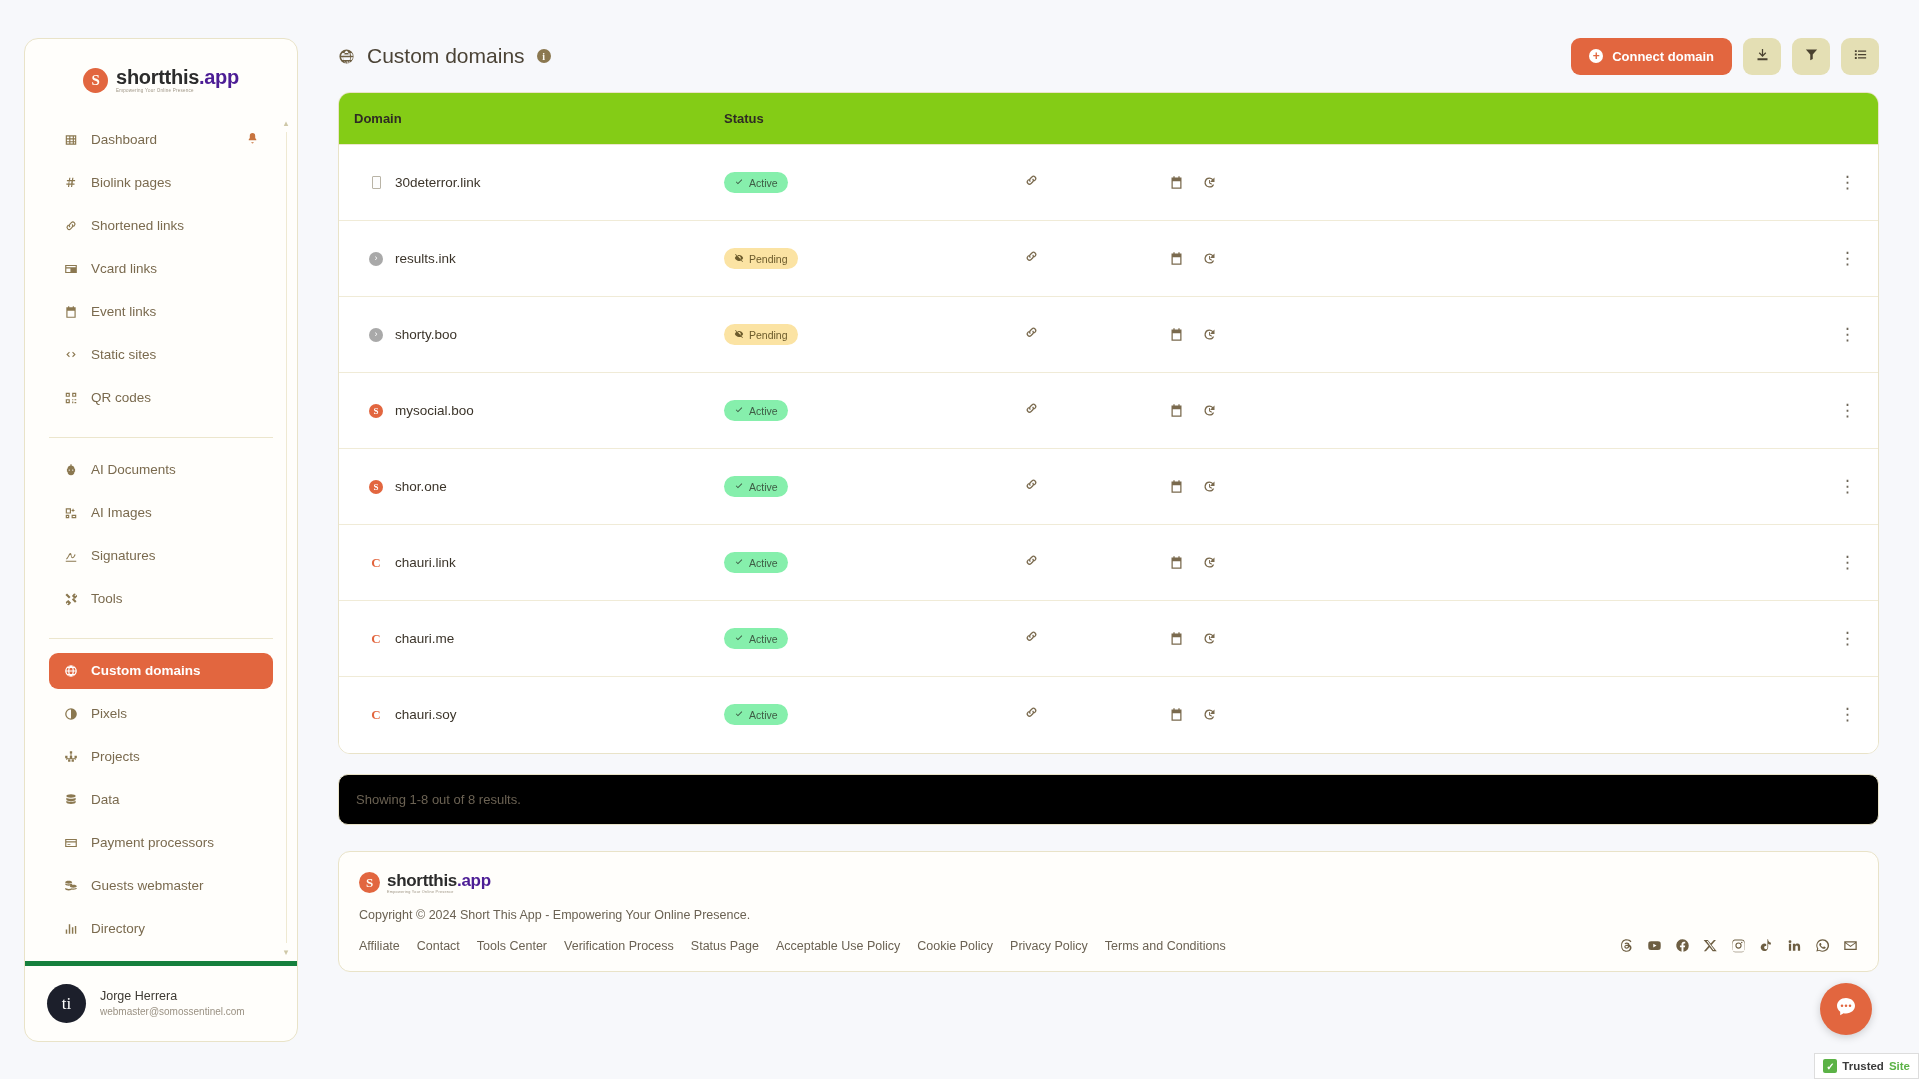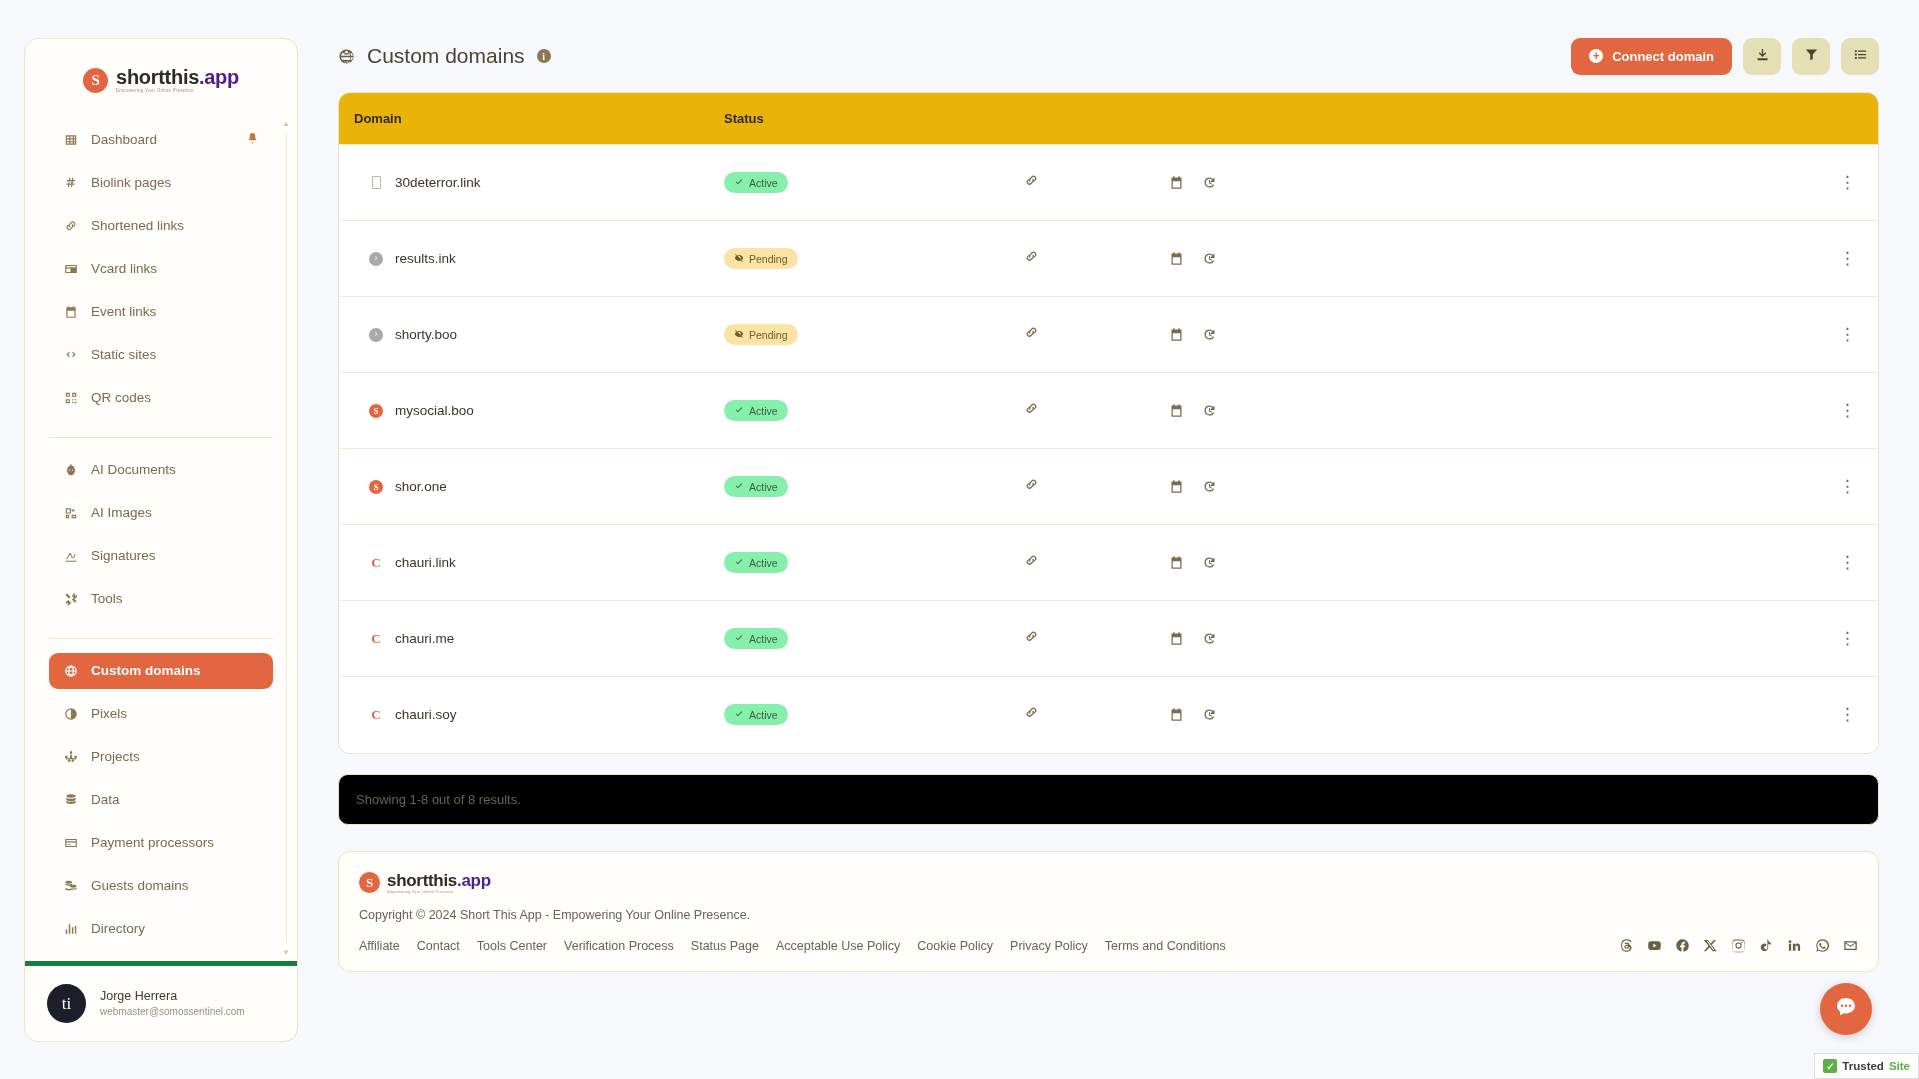--- a/index.html
+++ b/index.html
@@ -129,21 +129,21 @@
   .icon-btn svg { width: 15px; height: 15px; fill: currentColor; }
 
   .card {
     background: #fffefb; border: 1px solid #e9e3c8;
     border-radius: 12px; overflow: hidden;
   }
   table.domains { width: 100%; border-collapse: collapse; }
   table.domains th {
     text-align: left; font-size: 13px; color: #2f2b24; font-weight: 700;
     padding: 18px 0 18px 0; border-bottom: 1px solid #ece6cd;
-    background: #eab308;
+    background: #84cc16;
   }
   table.domains td {
     padding: 0; border-bottom: 1px solid #f0ebd7;
     height: 76px; vertical-align: middle; background: #fff;
   }
   table.domains tr:last-child td { border-bottom: none; }
   .col-domain { width: 385px; padding-left: 15px !important; }
   .col-status { width: 300px; }
   .col-link   { width: 145px; }
   .col-tools  { width: 330px; }
@@ -384,21 +384,21 @@
                 </svg>
               </span>
               <span>Payment processors</span>
             </div>
             <div class="nav-item">
               <span class="ico">
                 <svg viewBox="0 0 24 24" width="14" height="14">
                   <path d="M8 3c3.3 0 6 1.1 6 2.5S11.3 8 8 8 2 6.9 2 5.5 4.7 3 8 3zm6 4.6V9c0 1.4-2.7 2.5-6 2.5S2 10.4 2 9V7.6C3.3 8.5 5.5 9 8 9s4.7-.5 6-1.4zM16 10c3.3 0 6 1.1 6 2.5S19.3 15 16 15s-6-1.1-6-2.5 2.7-2.5 6-2.5zm-2 5.8V17c0 1.4-2.7 2.5-6 2.5S2 18.4 2 17v-1.4c1.3.9 3.5 1.4 6 1.4 2.2 0 4.1-.4 5.4-1zM22 14.6V16c0 1.4-2.7 2.5-6 2.5-.8 0-1.6-.1-2.3-.2.2-.3.3-.6.3-.9v-1.2c.6.1 1.3.2 2 .2 2.5 0 4.7-.5 6-1.4z"></path>
                 </svg>
               </span>
-              <span>Guests domains</span>
+              <span>Guests webmaster</span>
             </div>
             <div class="nav-item">
               <span class="ico">
                 <svg viewBox="0 0 24 24" width="14" height="14">
                   <path d="M3 20h2.5v-7H3zm5.2 0h2.5V4H8.2zm5.3 0H16V9h-2.5zm5.3 0H21V7h-2.5z"></path>
                 </svg>
               </span>
               <span>Directory</span>
             </div>
           </div>

